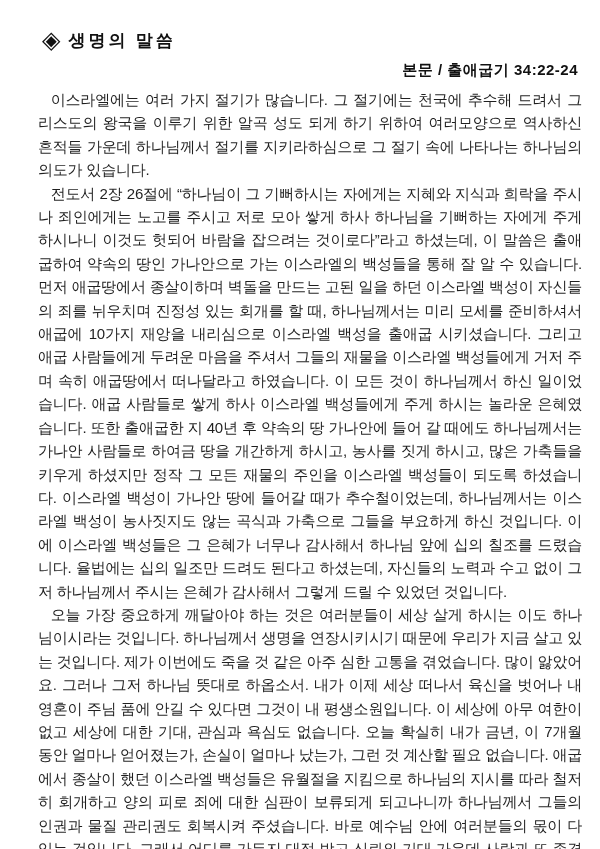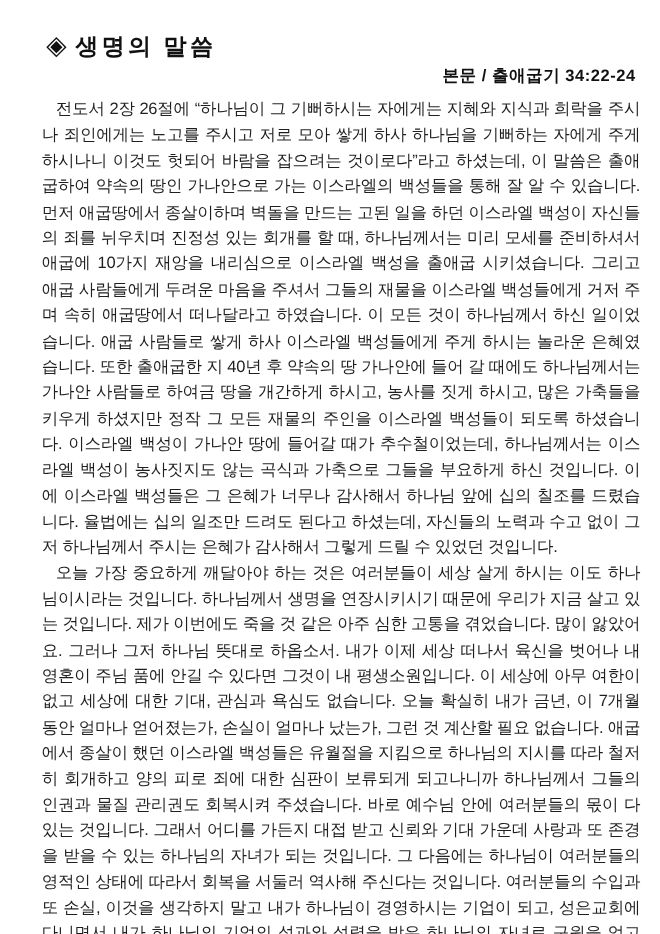--- a/index.html
+++ b/index.html
@@ -25,21 +25,21 @@
     gap: 8px;
     white-space: nowrap;
   }
   .bullet {
     font-size: 24px;
     line-height: 1;
     color: #111111;
   }
   .doc-title {
     font-family: "Liberation Serif", "DejaVu Serif", serif;
-    font-size: 21px;
+    font-size: 17px;
     font-weight: bold;
     letter-spacing: 3px;
     color: #111111;
   }
   .header-right {
     position: absolute;
     right: 22px;
     top: 34px;
     text-align: right;
     font-weight: bold;
@@ -83,17 +83,18 @@
   <div class="header-left">
     <span class="bullet">◈</span>
     <span class="doc-title">생명의 말씀</span>
   </div>
 
   <div class="header-right">
     <div>본문 / 출애굽기 34:22-24</div>
   </div>
 
   <div class="body-text">
+      <p class="para">이스라엘에는 여러 가지 절기가 많습니다. 그 절기에는 천국에 추수해 드려서 그리스도의 왕국을 이루기 위한 알곡 성도 되게 하기 위하여 여러모양으로 역사하신 흔적들 가운데 하나님께서 절기를 지키라하심으로 그 절기 속에 나타나는 하나님의 의도가 있습니다.</p>
       <p class="para">전도서 2장 26절에 “하나님이 그 기뻐하시는 자에게는 지혜와 지식과 희락을 주시나 죄인에게는 노고를 주시고 저로 모아 쌓게 하사 하나님을 기뻐하는 자에게 주게 하시나니 이것도 헛되어 바람을 잡으려는 것이로다”라고 하셨는데, 이 말씀은 출애굽하여 약속의 땅인 가나안으로 가는 이스라엘의 백성들을 통해 잘 알 수 있습니다. 먼저 애굽땅에서 종살이하며 벽돌을 만드는 고된 일을 하던 이스라엘 백성이 자신들의 죄를 뉘우치며 진정성 있는 회개를 할 때, 하나님께서는 미리 모세를 준비하셔서 애굽에 10가지 재앙을 내리심으로 이스라엘 백성을 출애굽 시키셨습니다. 그리고 애굽 사람들에게 두려운 마음을 주셔서 그들의 재물을 이스라엘 백성들에게 거저 주며 속히 애굽땅에서 떠나달라고 하였습니다. 이 모든 것이 하나님께서 하신 일이었습니다. 애굽 사람들로 쌓게 하사 이스라엘 백성들에게 주게 하시는 놀라운 은혜였습니다. 또한 출애굽한 지 40년 후 약속의 땅 가나안에 들어 갈 때에도 하나님께서는 가나안 사람들로 하여금 땅을 개간하게 하시고, 농사를 짓게 하시고, 많은 가축들을 키우게 하셨지만 정작 그 모든 재물의 주인을 이스라엘 백성들이 되도록 하셨습니다. 이스라엘 백성이 가나안 땅에 들어갈 때가 추수철이었는데, 하나님께서는 이스라엘 백성이 농사짓지도 않는 곡식과 가축으로 그들을 부요하게 하신 것입니다. 이에 이스라엘 백성들은 그 은혜가 너무나 감사해서 하나님 앞에 십의 칠조를 드렸습니다. 율법에는 십의 일조만 드려도 된다고 하셨는데, 자신들의 노력과 수고 없이 그저 하나님께서 주시는 은혜가 감사해서 그렇게 드릴 수 있었던 것입니다.</p>
       <p class="para">오늘 가장 중요하게 깨달아야 하는 것은 여러분들이 세상 살게 하시는 이도 하나님이시라는 것입니다. 하나님께서 생명을 연장시키시기 때문에 우리가 지금 살고 있는 것입니다. 제가 이번에도 죽을 것 같은 아주 심한 고통을 겪었습니다. 많이 앓았어요. 그러나 그저 하나님 뜻대로 하옵소서. 내가 이제 세상 떠나서 육신을 벗어나 내 영혼이 주님 품에 안길 수 있다면 그것이 내 평생소원입니다. 이 세상에 아무 여한이 없고 세상에 대한 기대, 관심과 욕심도 없습니다. 오늘 확실히 내가 금년, 이 7개월 동안 얼마나 얻어졌는가, 손실이 얼마나 났는가, 그런 것 계산할 필요 없습니다. 애굽에서 종살이 했던 이스라엘 백성들은 유월절을 지킴으로 하나님의 지시를 따라 철저히 회개하고 양의 피로 죄에 대한 심판이 보류되게 되고나니까 하나님께서 그들의 인권과 물질 관리권도 회복시켜 주셨습니다. 바로 예수님 안에 여러분들의 몫이 다 있는 것입니다. 그래서 어디를 가든지 대접 받고 신뢰와 기대 가운데 사랑과 또 존경을 받을 수 있는 하나님의 자녀가 되는 것입니다. 그 다음에는 하나님이 여러분들의 영적인 상태에 따라서 회복을 서둘러 역사해 주신다는 것입니다. 여러분들의 수입과 또 손실, 이것을 생각하지 말고 내가 하나님이 경영하시는 기업이 되고, 성은교회에 다니면서 내가 하나님의 기업의 성과와 성령을 받은 하나님의 자녀로 구원을 얻고 또 인권과 물질 관리권도 덤으로 허락받아서 땅에 살리시는 날 동안 하나님 마음껏 섬기다가 부르시는 날 하늘나라에 가서 하나님 모든 것에 영원히 참예하는 영원한 하나님의 후사가 되어 질 수 있기를 원합니다.</p>
     </div>
 
 </div>
 
 </body></html>

